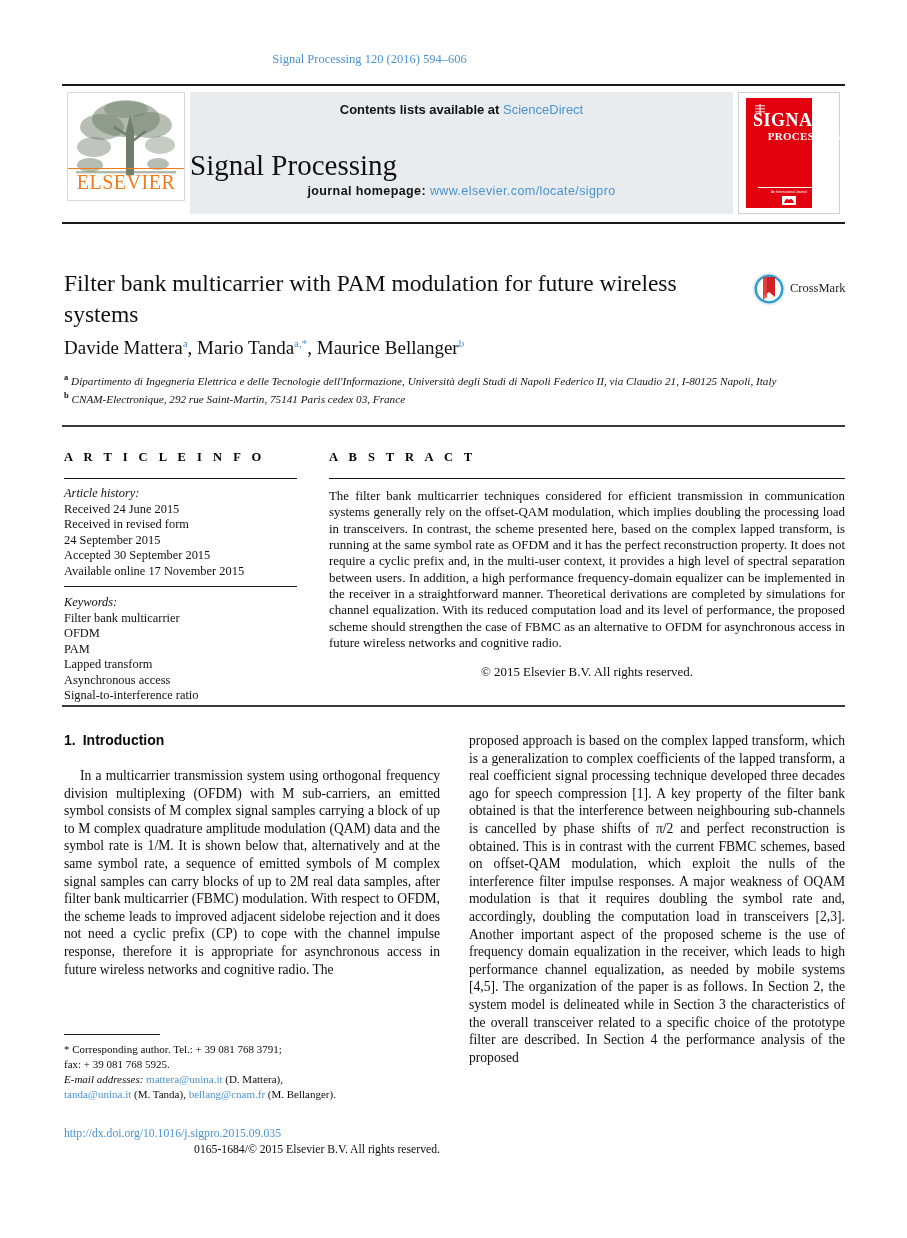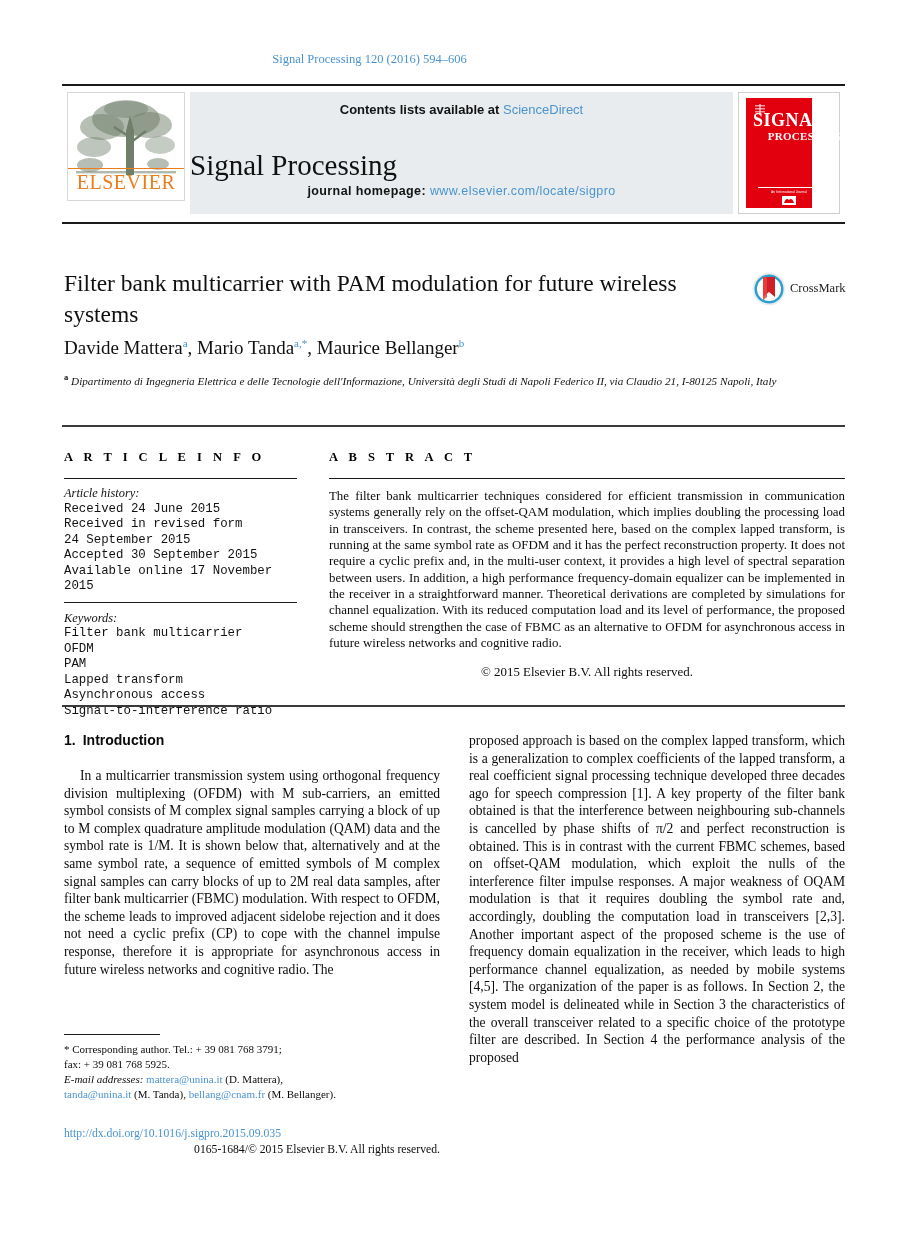--- a/index.html
+++ b/index.html
@@ -281,21 +281,21 @@
     margin: 13px 0 7px 0;
   }
   .info-label {
     font-family: "Liberation Serif", serif;
     font-style: italic;
     font-size: 12.4px;
     line-height: 15.5px;
     color: #111;
   }
   .info-line {
-    font-family: Liberation Mono, monospace;
+    font-family: Liberation Serif, serif;
     font-size: 12.4px;
     line-height: 15.5px;
     color: #111;
   }
   .info-rule2 {
     width: 233px;
     height: 1.2px;
     background: #1a1a1a;
     margin: 7px 0 8px 0;
   }
@@ -469,20 +469,21 @@
     </svg>
     <div class="crossmark-label">CrossMark</div>
   </div>
 
   <div class="authors">
     <span>Davide Mattera</span><sup>a</sup><span>, </span><span>Mario Tanda</span><sup>a,*</sup><span>, </span><span>Maurice Bellanger</span><sup>b</sup>
   </div>
 
   <div class="affil">
     <div><sup>a</sup> <span>Dipartimento di Ingegneria Elettrica e delle Tecnologie dell'Informazione, Università degli Studi di Napoli Federico II, via Claudio 21, I-80125 Napoli, Italy</span></div>
+    <div><sup>b</sup> <span>CNAM-Electronique, 292 rue Saint-Martin, 75141 Paris cedex 03, France</span></div>
   </div>
 
   <div class="rule-info"></div>
 
   <div class="info-col">
     <div class="col-head">A R T I C L E   I N F O</div>
     <div class="info-rule"></div>
     <div class="info-label">Article history:</div>
     <div class="info-line">Received 24 June 2015</div>
     <div class="info-line">Received in revised form</div>

